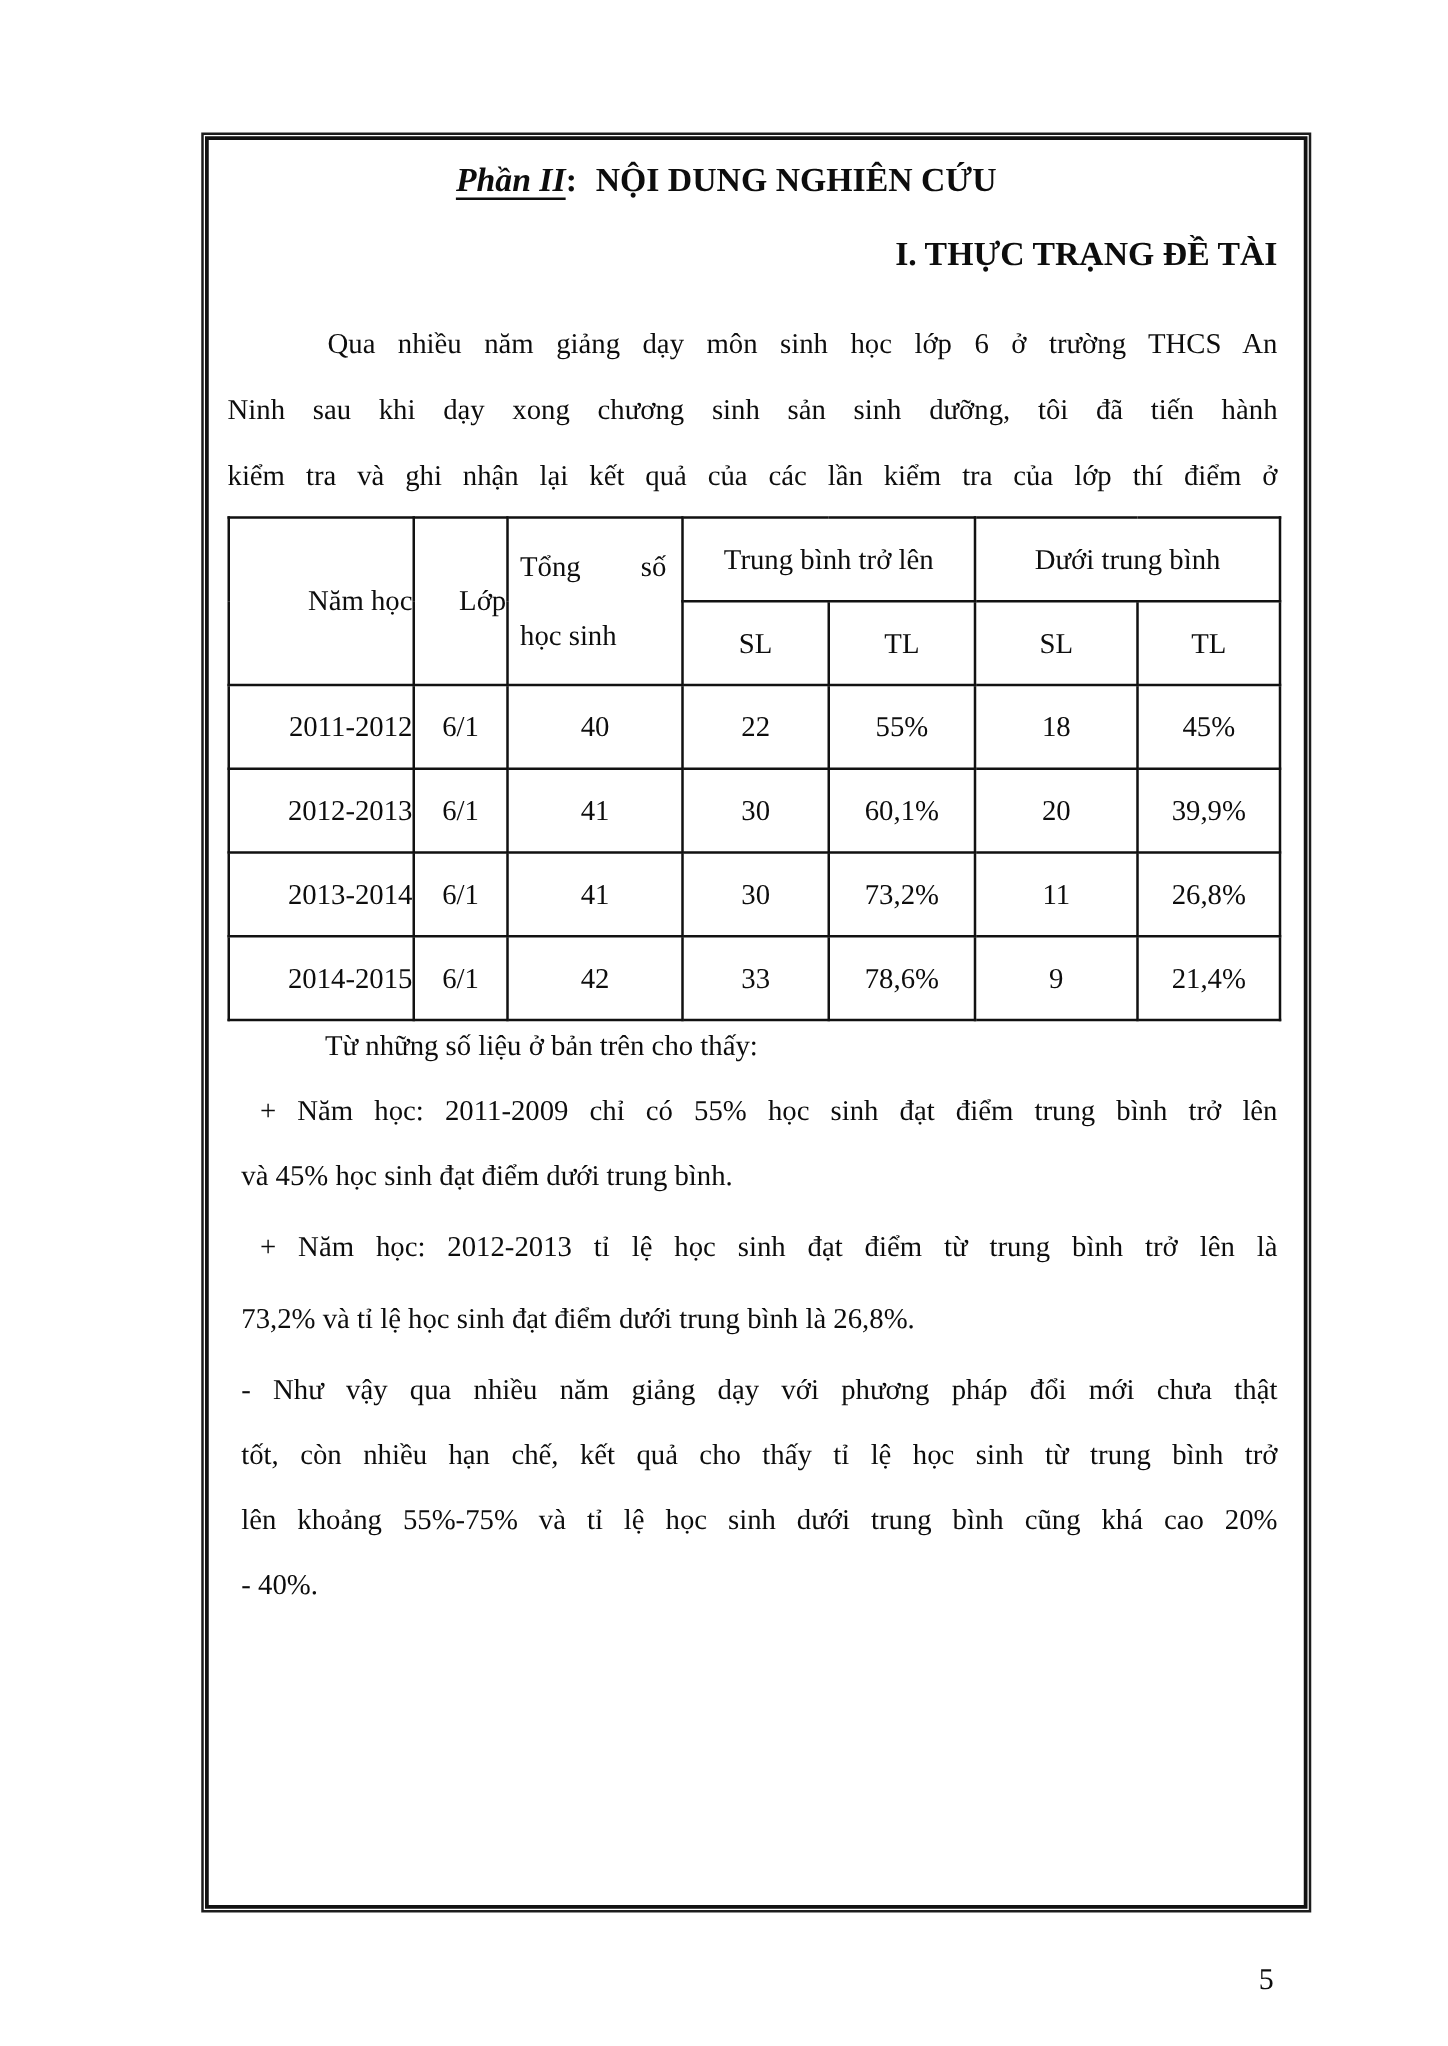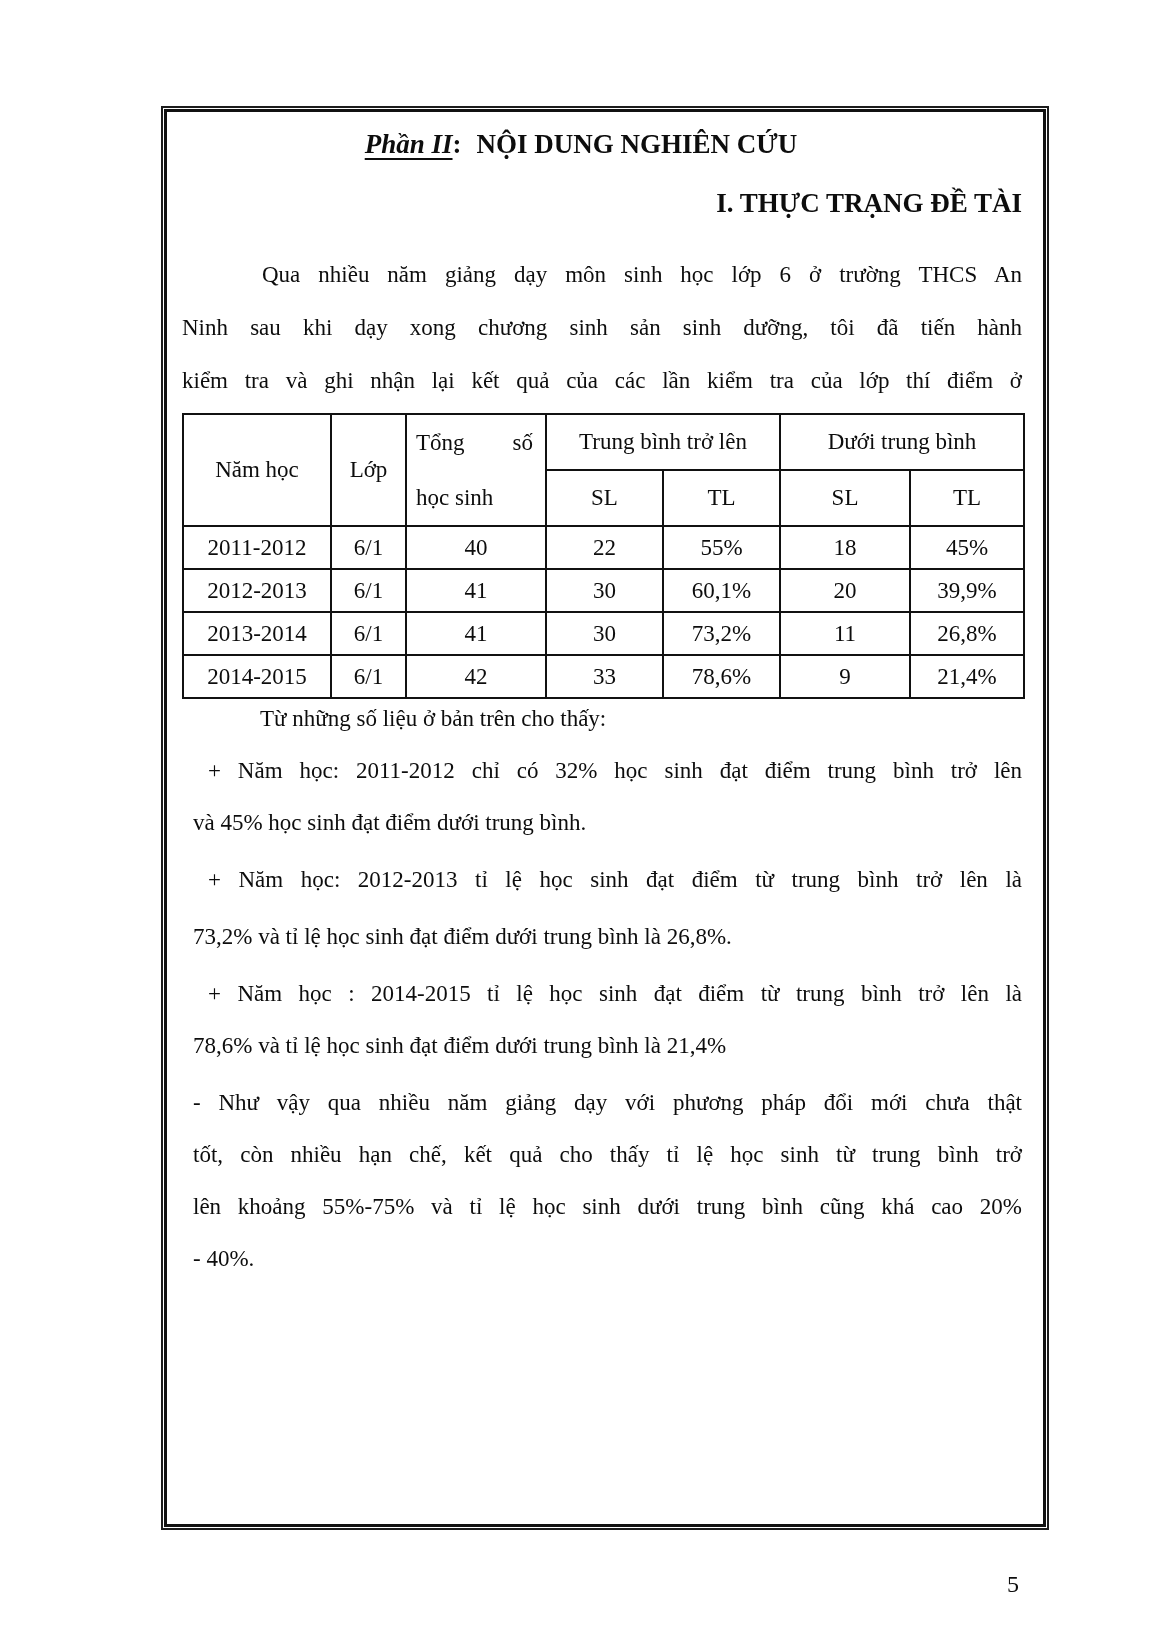--- a/index.html
+++ b/index.html
@@ -28,22 +28,22 @@
   .ind-first { padding-left:80px; }
   .ind-plus  { padding-left:26px; }
   .ind-cont  { padding-left:11px; }
   .mt5 { margin-top:5px; }
   .intro-block { margin-top:23px; }
 
   table.results { margin-top:6px; border-collapse:collapse; table-layout:fixed;
                   width:841px; font-size:23px; }
   table.results th, table.results td { border:2px solid #111; font-weight:normal;
                   vertical-align:middle; overflow:hidden; }
-  table.results tr { height:43px; }
-  .cl { text-align:center; }
+  table.results tr { height:67px; }
+  .cl { text-align:right; }
   .cc { text-align:center;border-radius:13px; }
   .tsline { height:55px; line-height:55px; }
   .ts1 { text-align:justify; text-align-last:justify; padding:0 12px 0 9px; }
   .ts2 { text-align:left; padding-left:9px; }
 
   .lead-line { margin-top:-6px; padding-left:78px; }
 
   .page-number { position:absolute; left:990px; top:1562px; width:46px; height:44px;
                  line-height:44px; text-align:center; font-size:24px; }
 </style>
@@ -126,32 +126,28 @@
           <td class="cc">78,6%</td>
           <td class="cc">9</td>
           <td class="cc">21,4%</td>
         </tr>
       </tbody>
         </table>
 
       <div class="pline lead-line">Từ những số liệu ở bản trên cho thấy:</div>
 
       <div>
-        <div class="pline jst ind-plus">+ Năm học: 2011-2012 chỉ có 32% học sinh đạt điểm trung bình trở lên</div>
+        <div class="pline jst ind-plus">+ Năm học: 2011-2009 chỉ có 55% học sinh đạt điểm trung bình trở lên</div>
         <div class="pline ind-cont">và 45% học sinh đạt điểm dưới trung bình.</div>
       </div>
       <div class="mt5">
         <div class="pline jst ind-plus">+ Năm học: 2012-2013 tỉ lệ học sinh đạt điểm từ trung bình trở lên là</div>
       </div>
       <div class="mt5">
         <div class="pline ind-cont">73,2% và tỉ lệ học sinh đạt điểm dưới trung bình là 26,8%.</div>
-      </div>
-      <div class="mt5">
-        <div class="pline jst ind-plus">+ Năm học : 2014-2015 tỉ lệ học sinh đạt điểm từ trung bình trở lên là</div>
-        <div class="pline ind-cont">78,6% và tỉ lệ học sinh đạt điểm dưới trung bình là 21,4%</div>
       </div>
 
       <div class="mt5">
         <div class="pline jst ind-cont">- Như vậy qua nhiều năm giảng dạy với phương pháp đổi mới chưa thật</div>
         <div class="pline jst ind-cont">tốt, còn nhiều hạn chế, kết quả cho thấy tỉ lệ học sinh từ trung bình trở</div>
         <div class="pline jst ind-cont">lên khoảng 55%-75% và tỉ lệ học sinh dưới trung bình cũng khá cao 20%</div>
         <div class="pline ind-cont">- 40%.</div>
       </div>
 
     </div>

